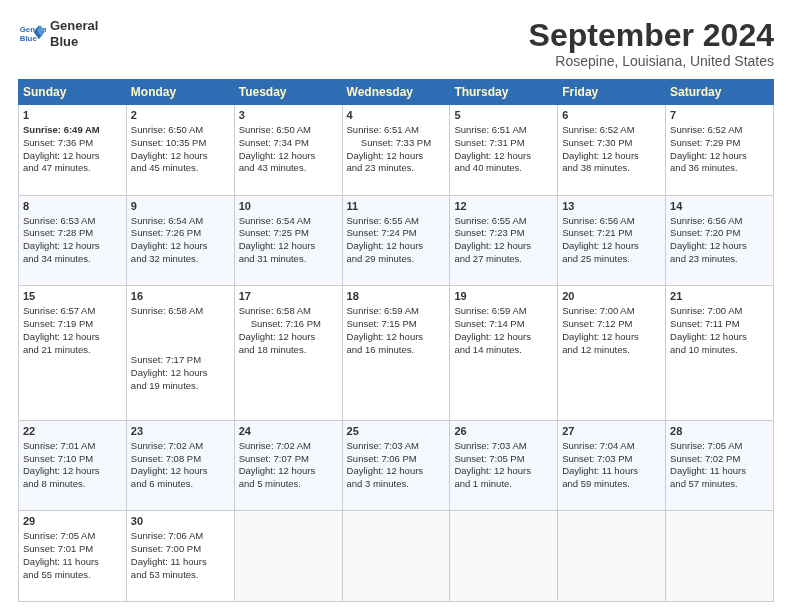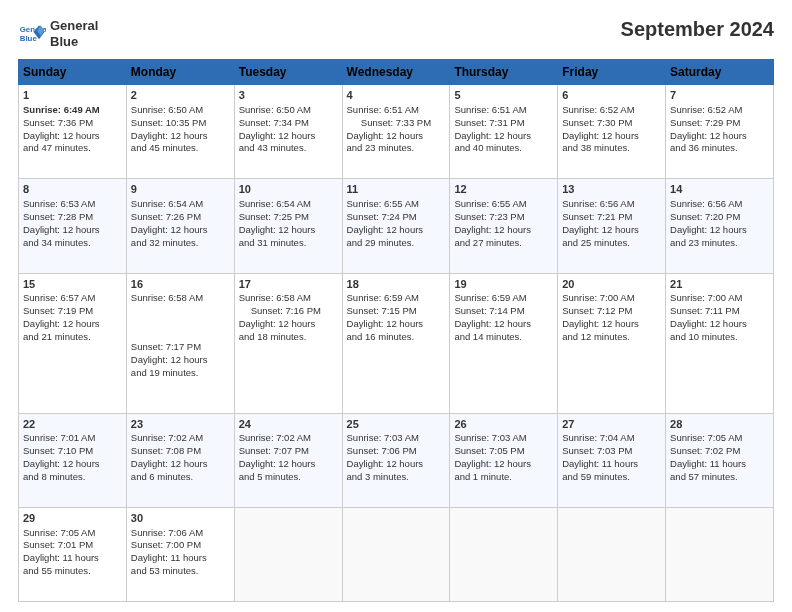--- a/index.html
+++ b/index.html
@@ -35,39 +35,39 @@
       line-height: 1.2;
     }
     .logo-icon {
       width: 28px;
       height: 28px;
     }
     .title-block {
       text-align: right;
     }
     .month-title {
-      font-size: 20px;
+      font-size: 32px;
       font-weight: bold;
       color: #333;
       line-height: 1.1;
     }
     .location {
       font-size: 14px;
       color: #555;
     }
     .calendar {
       flex: 1;
       border: 1px solid #ccc;
       border-collapse: collapse;
       width: 100%;
       table-layout: fixed;
     }
     .calendar th {
       background: #2e6db4;
-      color: #000000;
+      color: #fef9c3;
       font-size: 12px;
       font-weight: bold;
       padding: 5px 4px;
       text-align: left;
       border: 1px solid #2e6db4;
     }
     .calendar td {
       border: 1px solid #ccc;
       vertical-align: top;
       padding: 3px 4px;
@@ -104,20 +104,21 @@
         <polygon points="24,6 30,14 24,22 18,14" fill="#2e6db4"></polygon>
         <polygon points="26,6 30,12 26,18 22,12" fill="#5b9bd5"></polygon>
       </svg>
       <div class="logo-text">
         <div>General</div>
         <div>Blue</div>
       </div>
     </div>
     <div class="title-block">
       <div class="month-title">September 2024</div>
+      <div class="location">Rosepine, Louisiana, United States</div>
     </div>
   </div>
 
   <table class="calendar">
     <thead>
       <tr id="header-row">
           <th>Sunday</th>
           <th>Monday</th>
           <th>Tuesday</th>
           <th>Wednesday</th>

